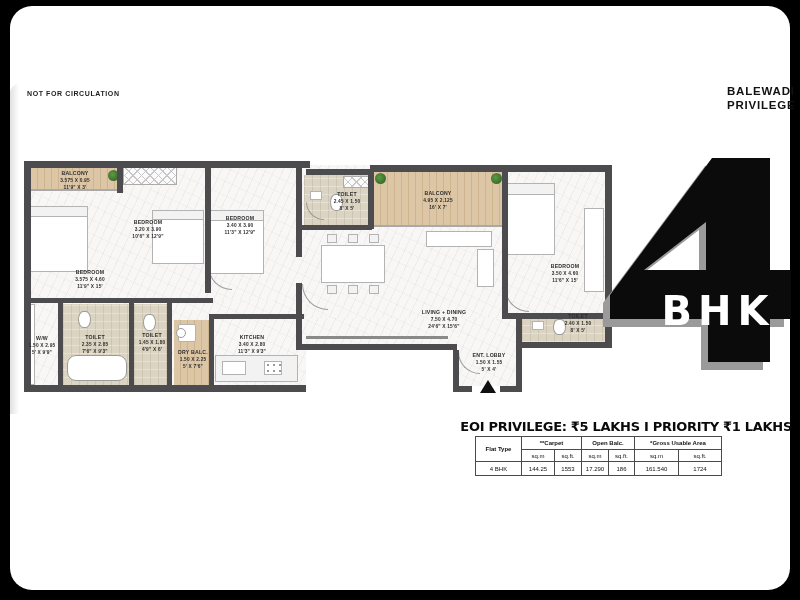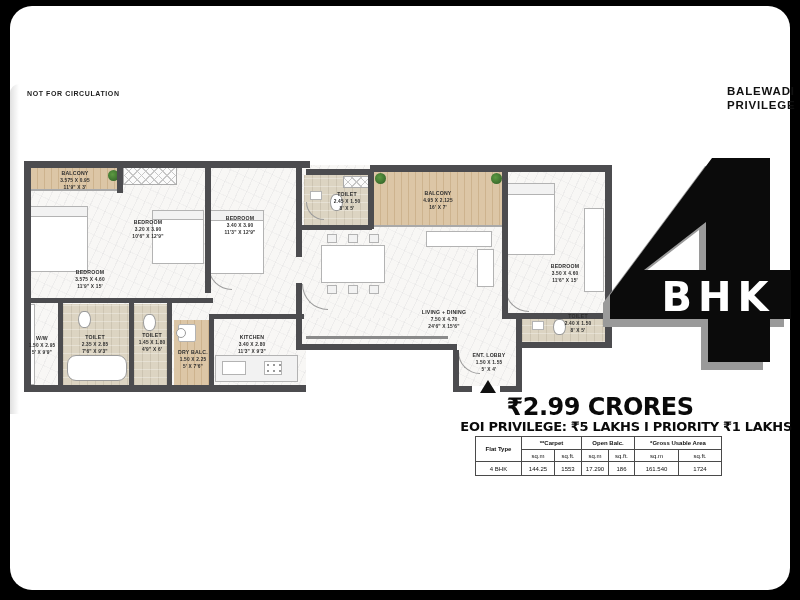--- a/index.html
+++ b/index.html
@@ -34,21 +34,21 @@
   .plant{position:absolute;border-radius:50%;background:radial-gradient(circle at 40% 40%,#5d9a42,#2c5a24);}
   .arc{position:absolute;border:1px solid #9c9c9c;border-top:none;border-right:none;
        border-radius:0 0 0 100%;box-sizing:border-box;}
   .rlabel{position:absolute;text-align:center;color:#2d2d2d;font-weight:700;
        font-size:4.8px;line-height:1.55;letter-spacing:.2px;z-index:7;}
   .rlabel .nm{font-size:5.2px;}
   .arrow-up{position:absolute;width:0;height:0;border-left:8px solid transparent;
        border-right:8px solid transparent;border-bottom:13px solid #101010;}
   
   .hero{position:absolute;left:600px;top:140px;width:200px;height:245px;}
-  .bhk{position:absolute;left:648px;top:274px;width:140px;text-align:center;color:#fff;
+  .bhk{position:absolute;left:648px;top:288px;width:140px;text-align:center;color:#fff;
        font-family:"DejaVu Sans",sans-serif;font-weight:700;font-size:40px;letter-spacing:6px;}
   
   .price{position:absolute;left:440px;top:393px;width:320px;text-align:center;color:#0a0a0a;
        font-family:"DejaVu Sans",sans-serif;font-weight:700;font-size:24px;letter-spacing:-.5px;}
   .privilege{position:absolute;left:388px;top:419px;width:404px;text-align:right;color:#0a0a0a;
        font-family:"DejaVu Sans",sans-serif;font-weight:700;font-size:13px;letter-spacing:-.3px;}
   
   table.area{position:absolute;left:475px;top:436px;border-collapse:collapse;
        font-size:6px;color:#111;background:#fff;}
   table.area td{border:1px solid #4a4a4a;text-align:center;padding:0 2px;height:11px;}
@@ -245,21 +245,20 @@
 
   <div>
     <svg class="hero" viewBox="0 0 200 245">
       <title>4</title>
       <path d="M 112,18 L 170,18 L 170,130 L 191,130 L 191,179 L 170,179 L 170,222 L 108,222 L 108,179 L 10,179 L 10,155 Z M 106,82 L 106,130 L 44,130 Z" fill="#9a9a9a" fill-rule="evenodd" transform="translate(-7,8)"></path>
       <path d="M 112,18 L 170,18 L 170,130 L 191,130 L 191,179 L 170,179 L 170,222 L 108,222 L 108,179 L 10,179 L 10,155 Z M 106,82 L 106,130 L 44,130 Z" fill="#0b0b0b" fill-rule="evenodd"></path>
     </svg>
     <div class="bhk">BHK</div>
   </div>
 
-  <div class="price">₹2.99 CRORES</div>
   <div class="privilege">EOI PRIVILEGE: ₹5 LAKHS I PRIORITY ₹1 LAKHS</div>
 
   <table class="area">
     <colgroup>
       <col style="width:46px">
         <col style="width:33px">
         <col style="width:27px">
       <col style="width:27px">
         <col style="width:26px">
         <col style="width:44px">

